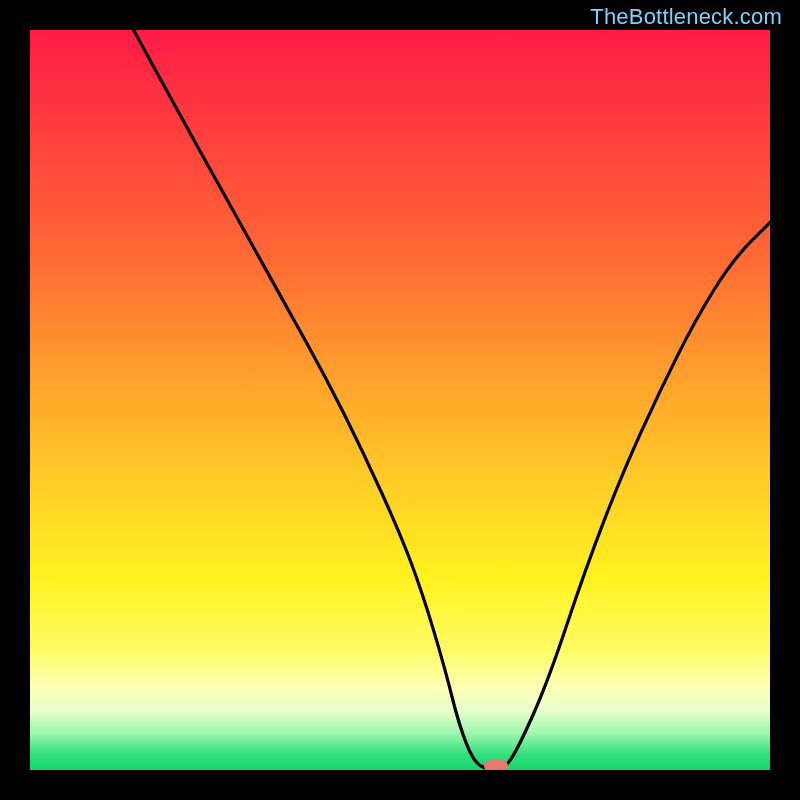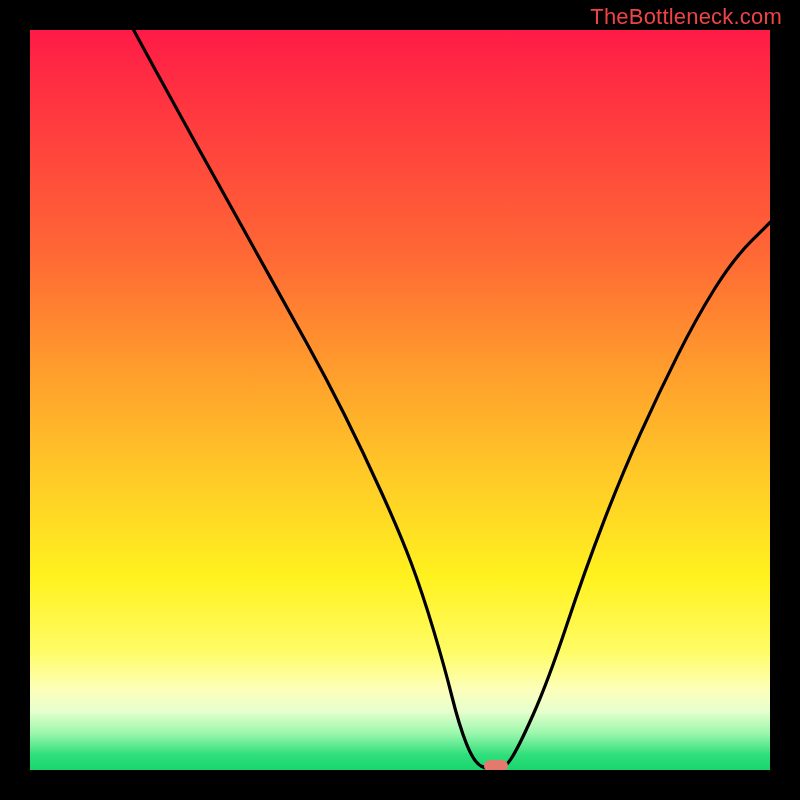--- a/index.html
+++ b/index.html
@@ -14,21 +14,21 @@
   .frame {
     position: relative;
     width: 800px;
     height: 800px;
     background: #000;
   }
   .watermark {
     position: absolute;
     top: 4px;
     right: 18px;
-    color: #ef4444;
+    color: #7dd3fc;
     font-size: 22px;
     font-weight: 500;
     letter-spacing: 0.2px;
     z-index: 20;
   }
   .plot-area {
     position: absolute;
     left: 30px;
     top: 30px;
     width: 740px;

